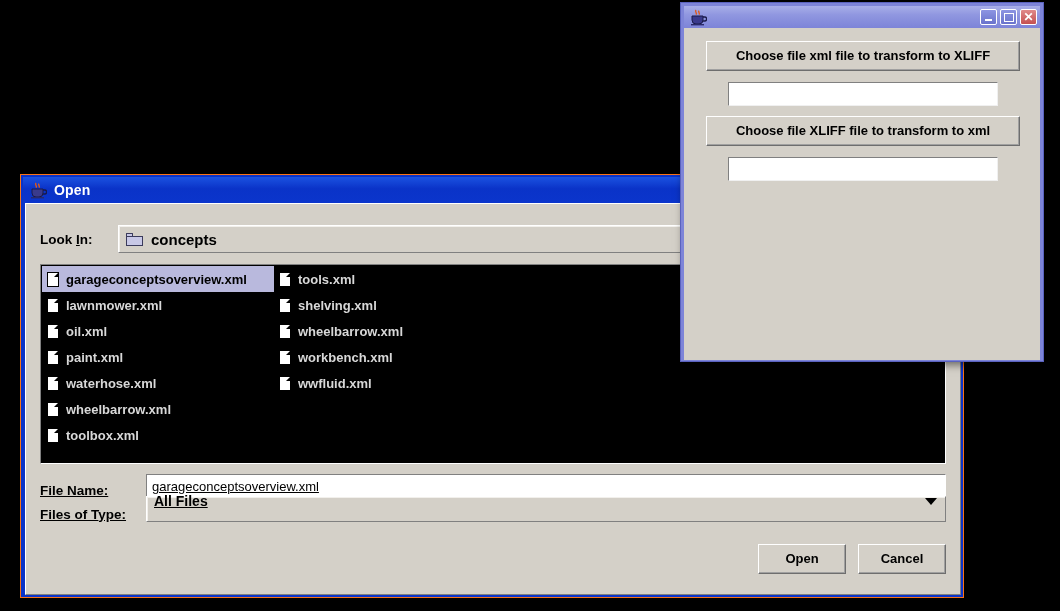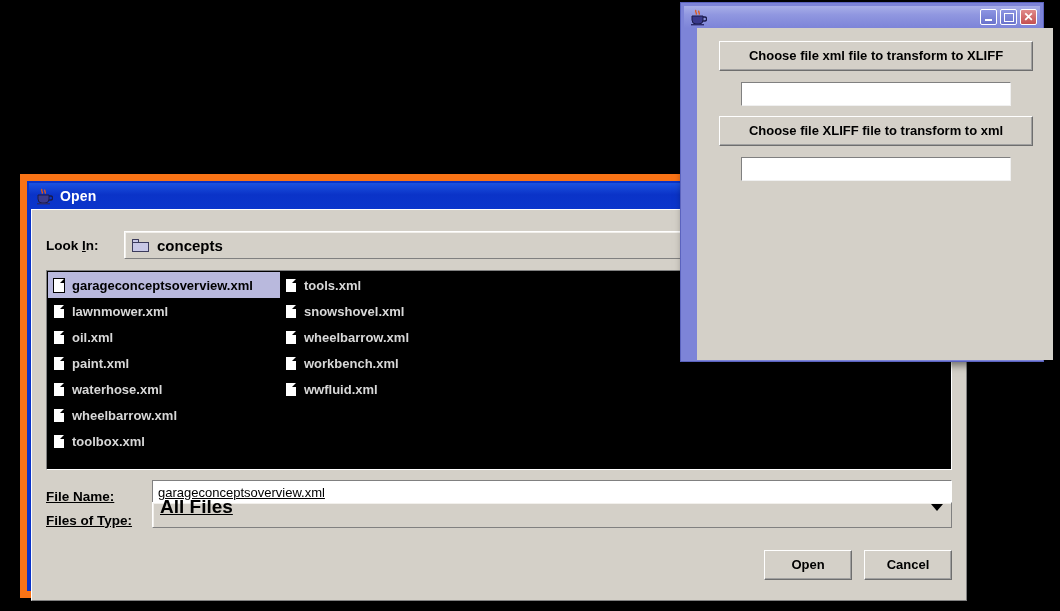--- a/index.html
+++ b/index.html
@@ -33,21 +33,21 @@
   }
 
   
   #open-dialog {
     position: absolute;
     left: 20px;
     top: 174px;
     width: 944px;
     height: 424px;
     background: #0a33c8;
-    border: 7px solid #f97316;
+    border: 1px solid #f97316;
     box-sizing: border-box;
     box-shadow: 2px 2px 6px rgba(0,0,0,0.6);
   }
   #open-titlebar {
     position: absolute;
     left: 2px; top: 2px;
     width: 940px; height: 26px;
     background: linear-gradient(to bottom, #1b52e0 0%, #0a33c8 45%, #0b35cc 100%);
     display: flex;
     align-items: center;
@@ -225,21 +225,21 @@
     background: #d4d0c8;
     border: 1px solid #ffffff;
     border-right-color: #808080;
     border-bottom-color: #808080;
     box-shadow: inset 1px 1px 0 #f2f0ec;
     box-sizing: border-box;
     display: flex;
     align-items: center;
     justify-content: space-between;
     padding: 0 8px 16px 7px;
-    font-size: 19px;
+    font-size: 14px;
     font-weight: bold;
   }
   .caret-down {
     width: 0; height: 0;
     border-left: 6px solid transparent;
     border-right: 6px solid transparent;
     border-top: 7px solid #000000;
   }
 
   #open-action-row {
@@ -306,21 +306,21 @@
     content: ""; width: 8px; height: 7px;
     border: 1px solid #fff; background: transparent;
   }
   .win-btn.close .x {
     color: #ffffff; font-size: 12px; font-weight: bold;
     line-height: 12px; font-family: "Liberation Sans", sans-serif;
   }
 
   #java-body {
     position: absolute;
-    left: 16px; top: 25px;
+    left: 3px; top: 25px;
     width: 356px; height: 332px;
     background: #d4d0c8;
     box-sizing: border-box;
   }
   .java-btn {
     position: absolute;
     left: 22px;
     width: 314px;
     height: 30px;
     line-height: 28px;
@@ -417,21 +417,21 @@
           <div class="file-item">
             <span class="doc-icon"></span>
             <span class="file-name">toolbox.xml</span>
           </div>
           <div class="file-item">
             <span class="doc-icon"></span>
             <span class="file-name">tools.xml</span>
           </div>
           <div class="file-item">
             <span class="doc-icon"></span>
-            <span class="file-name">snowshovel.xml</span>
+            <span class="file-name">shelving.xml</span>
           </div>
           <div class="file-item">
             <span class="doc-icon"></span>
             <span class="file-name">wheelbarrow.xml</span>
           </div>
           <div class="file-item">
             <span class="doc-icon"></span>
             <span class="file-name">workbench.xml</span>
           </div>
           <div class="file-item">

